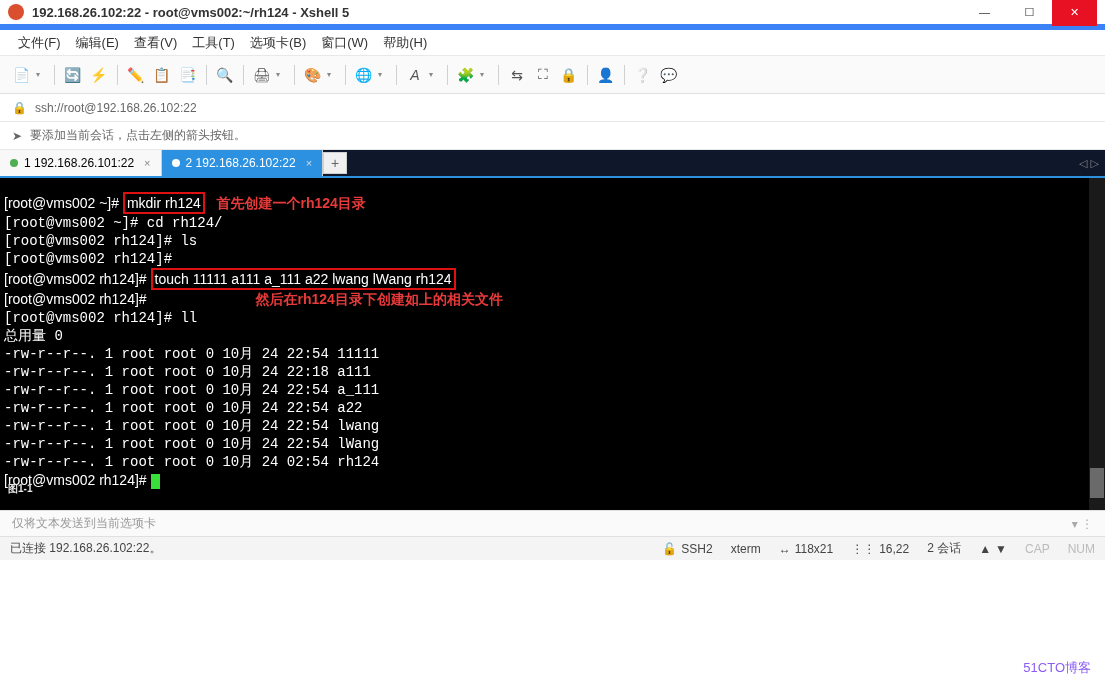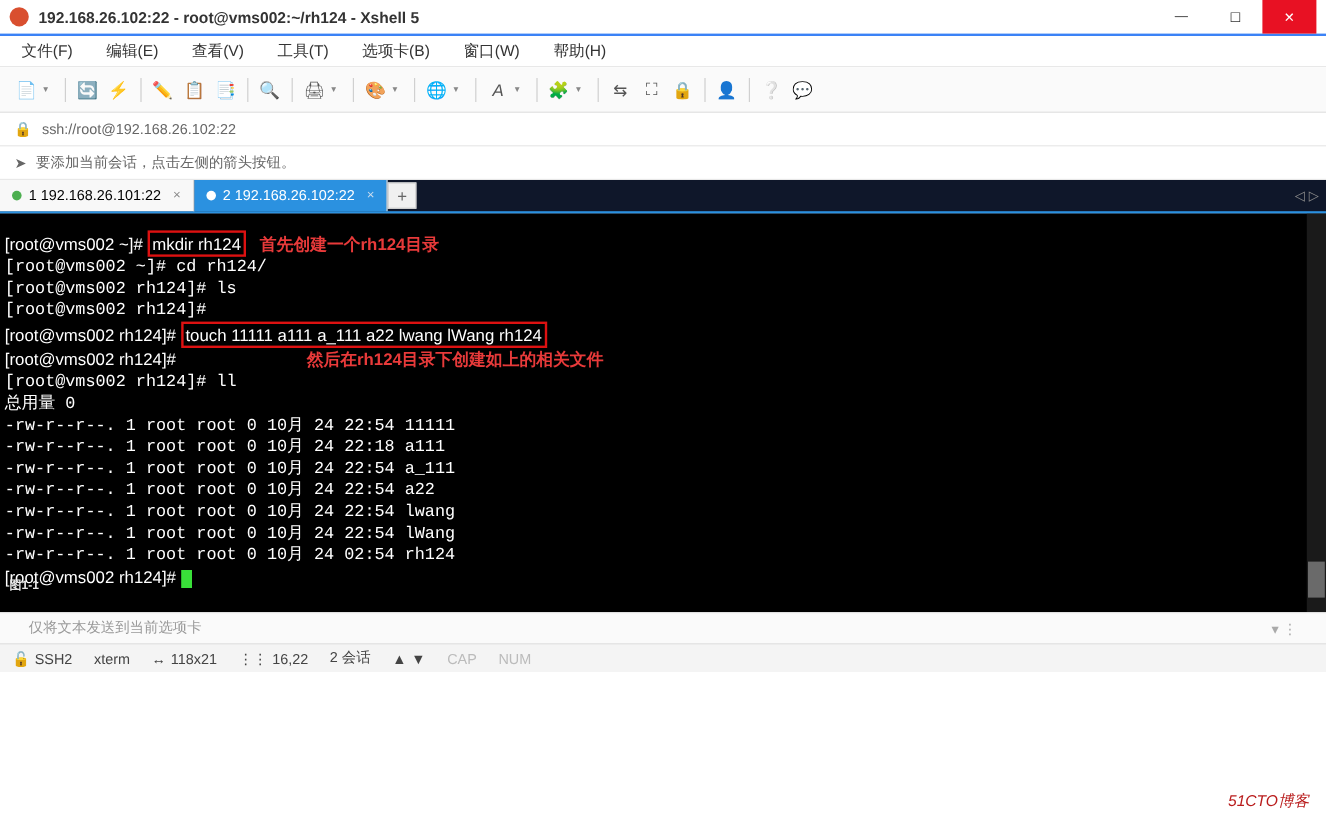--- a/index.html
+++ b/index.html
@@ -1,25 +1,25 @@
 <!DOCTYPE html>
 <html><head>
 <meta charset="utf-8">
 <style>
 *{margin:0;padding:0;box-sizing:border-box;font-family:"Microsoft YaHei","Segoe UI",Arial,sans-serif}
 body{background:#fff;width:1105px;height:681px;overflow:hidden;position:relative}
-.titlebar{height:30px;background:#fff;display:flex;align-items:center;padding:0 8px;border-bottom:2px solid #3b82f6}
+.titlebar{height:30px;background:#fff;display:flex;align-items:center;padding:0 8px;border-bottom:6px solid #3b82f6}
 .titlebar .app-icon{width:16px;height:16px;background:#d94f2f;border-radius:50%;margin-right:8px}
 .titlebar .title{font-size:13px;font-weight:bold;color:#333;flex:1}
 .win-controls{display:flex;gap:0}
 .win-btn{width:45px;height:28px;display:flex;align-items:center;justify-content:center;cursor:pointer;font-size:11px}
 .win-btn.min{color:#333}
 .win-btn.max{color:#333}
 .win-btn.close{background:#e81123;color:#fff}
-.menubar{height:26px;display:flex;align-items:center;padding:0 12px;gap:16px;font-size:13px;color:#333;border-bottom:1px solid #e8e8e8}
+.menubar{height:26px;display:flex;align-items:center;padding:0 12px;gap:3px;font-size:13px;color:#333;border-bottom:1px solid #e8e8e8}
 .menu-item{padding:2px 6px;cursor:pointer}
 .toolbar{height:38px;display:flex;align-items:center;padding:0 10px;gap:2px;border-bottom:1px solid #e0e0e0;background:#fafafa}
 .tb-btn{width:24px;height:24px;display:flex;align-items:center;justify-content:center;cursor:pointer;color:#555;font-size:14px}
 .tb-sep{width:1px;height:20px;background:#d0d0d0;margin:0 4px}
 .tb-dd{width:8px;font-size:8px;color:#888;margin-right:4px}
 .addressbar{height:28px;display:flex;align-items:center;padding:0 12px;gap:8px;font-size:12px;color:#666;border-bottom:1px solid #e8e8e8}
 .lock-icon{color:#888}
 .hintbar{height:28px;display:flex;align-items:center;padding:0 12px;gap:8px;font-size:12px;color:#666;border-bottom:1px solid #e8e8e8}
 .tabsbar{height:28px;display:flex;align-items:center;background:#0f172a;border-bottom:2px solid #2b91e0;position:relative}
 .tab{height:26px;display:flex;align-items:center;padding:0 10px;font-size:12px;gap:6px;cursor:pointer;border-right:1px solid #d0d0d0;background:#f8f8f8}
@@ -32,26 +32,26 @@
 .tab-nav{position:absolute;right:6px;font-size:11px;color:#888}
 .terminal{background:#000;color:#fff;font-family:"Consolas","Courier New",monospace;font-size:14px;line-height:18px;height:332px;overflow:hidden;position:relative;padding:14px 4px}
 .terminal .line{white-space:pre;font-family:inherit}
 .prompt-user{color:#fff}
 .hl-box{border:2px solid #d11;padding:0 2px;display:inline-block}
 .ann{color:#e83a3a;font-weight:bold}
 .fig{position:absolute;left:8px;bottom:12px;color:#e5e5e5;font-weight:bold;font-size:10px}
 .cursor{background:#39e039;display:inline-block;width:9px;height:15px;vertical-align:middle}
 .scrollbar-v{position:absolute;right:0;top:0;width:16px;height:100%;background:#1a1a1a}
 .scrollbar-v .thumb{position:absolute;right:1px;width:14px;background:#6a6a6a;top:290px;height:30px}
-.sendbar{height:26px;display:flex;align-items:center;padding:0 24px;font-size:12px;color:#999;border-top:1px solid #e0e0e0;background:#fafafa;justify-content:space-between}
+.sendbar{height:26px;display:flex;align-items:center;padding:0 12px;font-size:12px;color:#999;border-top:1px solid #e0e0e0;background:#fafafa;justify-content:space-between}
 .sendbar .dd{color:#aaa}
 .statusbar{height:24px;display:flex;align-items:center;padding:0 10px;font-size:12px;color:#444;border-top:1px solid #e0e0e0;background:#f4f4f4;gap:18px}
 .statusbar .left{flex:1}
 .statusbar .item{display:flex;align-items:center;gap:4px}
-.watermark{position:absolute;right:14px;bottom:4px;font-size:13px;color:#b91c1c;font-style:italic}
+.watermark{position:absolute;right:14px;bottom:4px;font-size:13px;color:#8b5cf6;}
 </style>
 </head>
 <body>
 
 <div class="titlebar">
   <div class="app-icon"></div>
   <div class="title">192.168.26.102:22 - root@vms002:~/rh124 - Xshell 5</div>
   <div class="win-controls">
     <div class="win-btn min">—</div>
     <div class="win-btn max">☐</div>
@@ -156,20 +156,21 @@
       <div class="thumb"></div>
     </div>
 </div>
 
 <div class="sendbar">
   <span>仅将文本发送到当前选项卡</span>
   <span class="dd">▾ ⋮</span>
 </div>
 
 <div class="statusbar">
+  <span class="left">已连接 192.168.26.102:22。</span>
   <span class="item">
       <span>🔓</span>
       <span>SSH2</span>
     </span>
   <span class="item">xterm</span>
   <span class="item">
       <span>↔</span>
       <span>118x21</span>
     </span>
   <span class="item">

